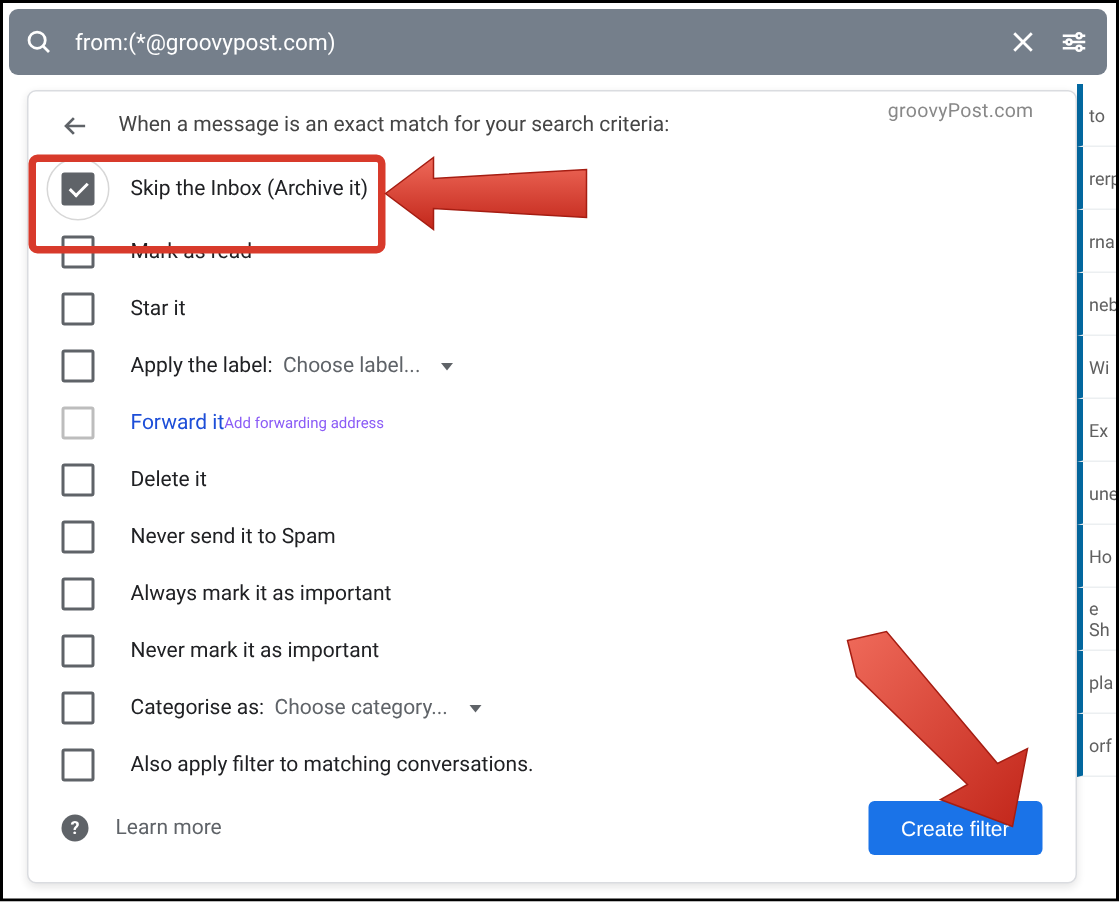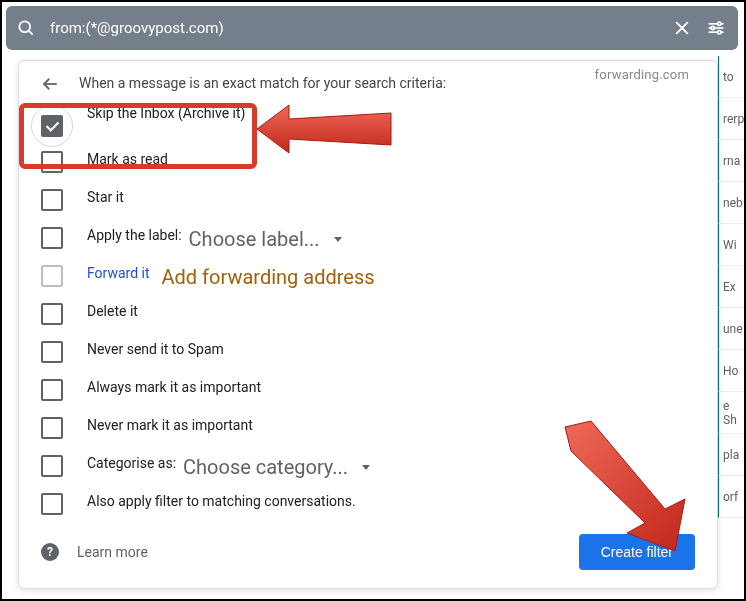--- a/index.html
+++ b/index.html
@@ -7,41 +7,41 @@
 .searchbar{position:absolute;left:4px;right:6px;top:4px;height:44px;background:#757f8b;border-radius:6px;display:flex;align-items:center;color:#fff}
 .searchbar .mag{padding:0 14px 0 10px;display:flex}
 .searchbar .q{flex:1;font-size:15px;color:#fff}
 .searchbar .x{padding:0 10px;display:flex}
 .searchbar .tune{padding:0 12px 0 4px;display:flex}
 .card{position:absolute;left:16px;top:58px;right:26px;bottom:10px;background:#fff;border:1px solid #dadce0;border-radius:6px;box-shadow:0 2px 6px rgba(32,33,36,.12);padding:14px 22px 18px 22px;box-sizing:border-box}
 .watermark{position:absolute;right:28px;top:6px;color:#888;font-size:13px;letter-spacing:.2px}
 .hdr{display:flex;align-items:flex-start;margin-bottom:10px}
 .back{margin-right:20px;display:flex;color:#5f6368}
 .hdr .t{font-size:14px;color:#454545}
-.row{display:flex;align-items:flex-start;min-height:34px;padding:2px 0}
+.row{display:flex;align-items:center;min-height:34px;padding:2px 0}
 .cb{width:18px;height:18px;border:2px solid #5f6368;border-radius:2px;margin-right:24px;flex:none;display:flex;align-items:center;justify-content:center;background:#fff}
 .cb.checked{background:#5f6368;border-color:#5f6368}
 .cb.checked:after{content:"";display:block;width:5px;height:10px;border:solid #fff;border-width:0 2px 2px 0;transform:rotate(45deg);margin-top:-2px}
 .cb.dis{border-color:#bdbdbd}
 .lbl{font-size:14px;color:#202124}
 .lbl.dis{color:#1d4ed8}
-.rlink{color:#a16207;font-size:20px;margin-left:12px}
+.rlink{color:#8b5cf6;font-size:10px;}
 .halo{position:relative;width:40px;height:40px;border:1px solid #d7d7d7;border-radius:50%;display:flex;align-items:center;justify-content:center;margin-left:-10px;margin-right:14px}
 .halo .cb{margin-right:0}
-.dd{color:#5f6368;font-size:20px;display:inline-flex;align-items:center}
+.dd{color:#5f6368;font-size:14px;display:inline-flex;align-items:center}
 .tri{display:inline-block;margin-left:14px;border-left:4px solid transparent;border-right:4px solid transparent;border-top:5px solid #5f6368}
 .foot{position:absolute;left:22px;right:22px;bottom:18px;display:flex;align-items:center;justify-content:space-between}
 .learn{display:flex;align-items:center;color:#5f6368;font-size:14px}
 .qmark{width:18px;height:18px;border-radius:50%;background:#5f6368;color:#fff;display:flex;align-items:center;justify-content:center;font-size:12px;margin-right:18px;font-weight:bold}
 .btn{background:#1a73e8;color:#fff;border:none;border-radius:4px;padding:10px 22px;font-size:14px;cursor:pointer}
 .callout{position:absolute;border:5px solid #d83a2b;border-radius:6px;pointer-events:none}
 .arrow{position:absolute;pointer-events:none}
 
 .sideedge{position:absolute;right:0;top:54px;width:26px;bottom:0;overflow:hidden}
-.sideedge .cell{height:42px;border-bottom:1px solid #eceff1;border-left:1px solid #0369a1;background:#fff;color:#606060;font-size:12px;display:flex;align-items:center;padding-left:4px;box-sizing:border-box}
+.sideedge .cell{height:42px;border-bottom:1px solid #eceff1;border-left:4px solid #0369a1;background:#fff;color:#606060;font-size:12px;display:flex;align-items:center;padding-left:4px;box-sizing:border-box}
 </style>
 </head>
 <body>
 <div class="stage">
 
 <div class="searchbar">
   <span class="mag">
     <svg width="20" height="20" viewBox="0 0 24 24" fill="none" stroke="#fff" stroke-width="2.2">
           <circle cx="10.5" cy="10.5" r="6.5"></circle>
           <line x1="20" y1="20" x2="15.2" y2="15.2"></line>
@@ -74,21 +74,21 @@
   <div class="cell">Wi</div>
   <div class="cell">Ex</div>
   <div class="cell">une</div>
   <div class="cell">Ho</div>
   <div class="cell">e Sh</div>
   <div class="cell">pla</div>
   <div class="cell">orf</div>
 </div>
 
 <div class="card">
-  <div class="watermark">forwarding.com</div>
+  <div class="watermark">groovyPost.com</div>
 
   <div class="hdr">
     <span class="back">
       <svg width="18" height="18" viewBox="0 0 24 24" fill="none" stroke="#5f6368" stroke-width="2.4">
             <line x1="21" y1="12" x2="4" y2="12"></line>
             <polyline points="11 5 4 12 11 19"></polyline>
           </svg>
     </span>
     <span class="t">When a message is an exact match for your search criteria:</span>
   </div>

